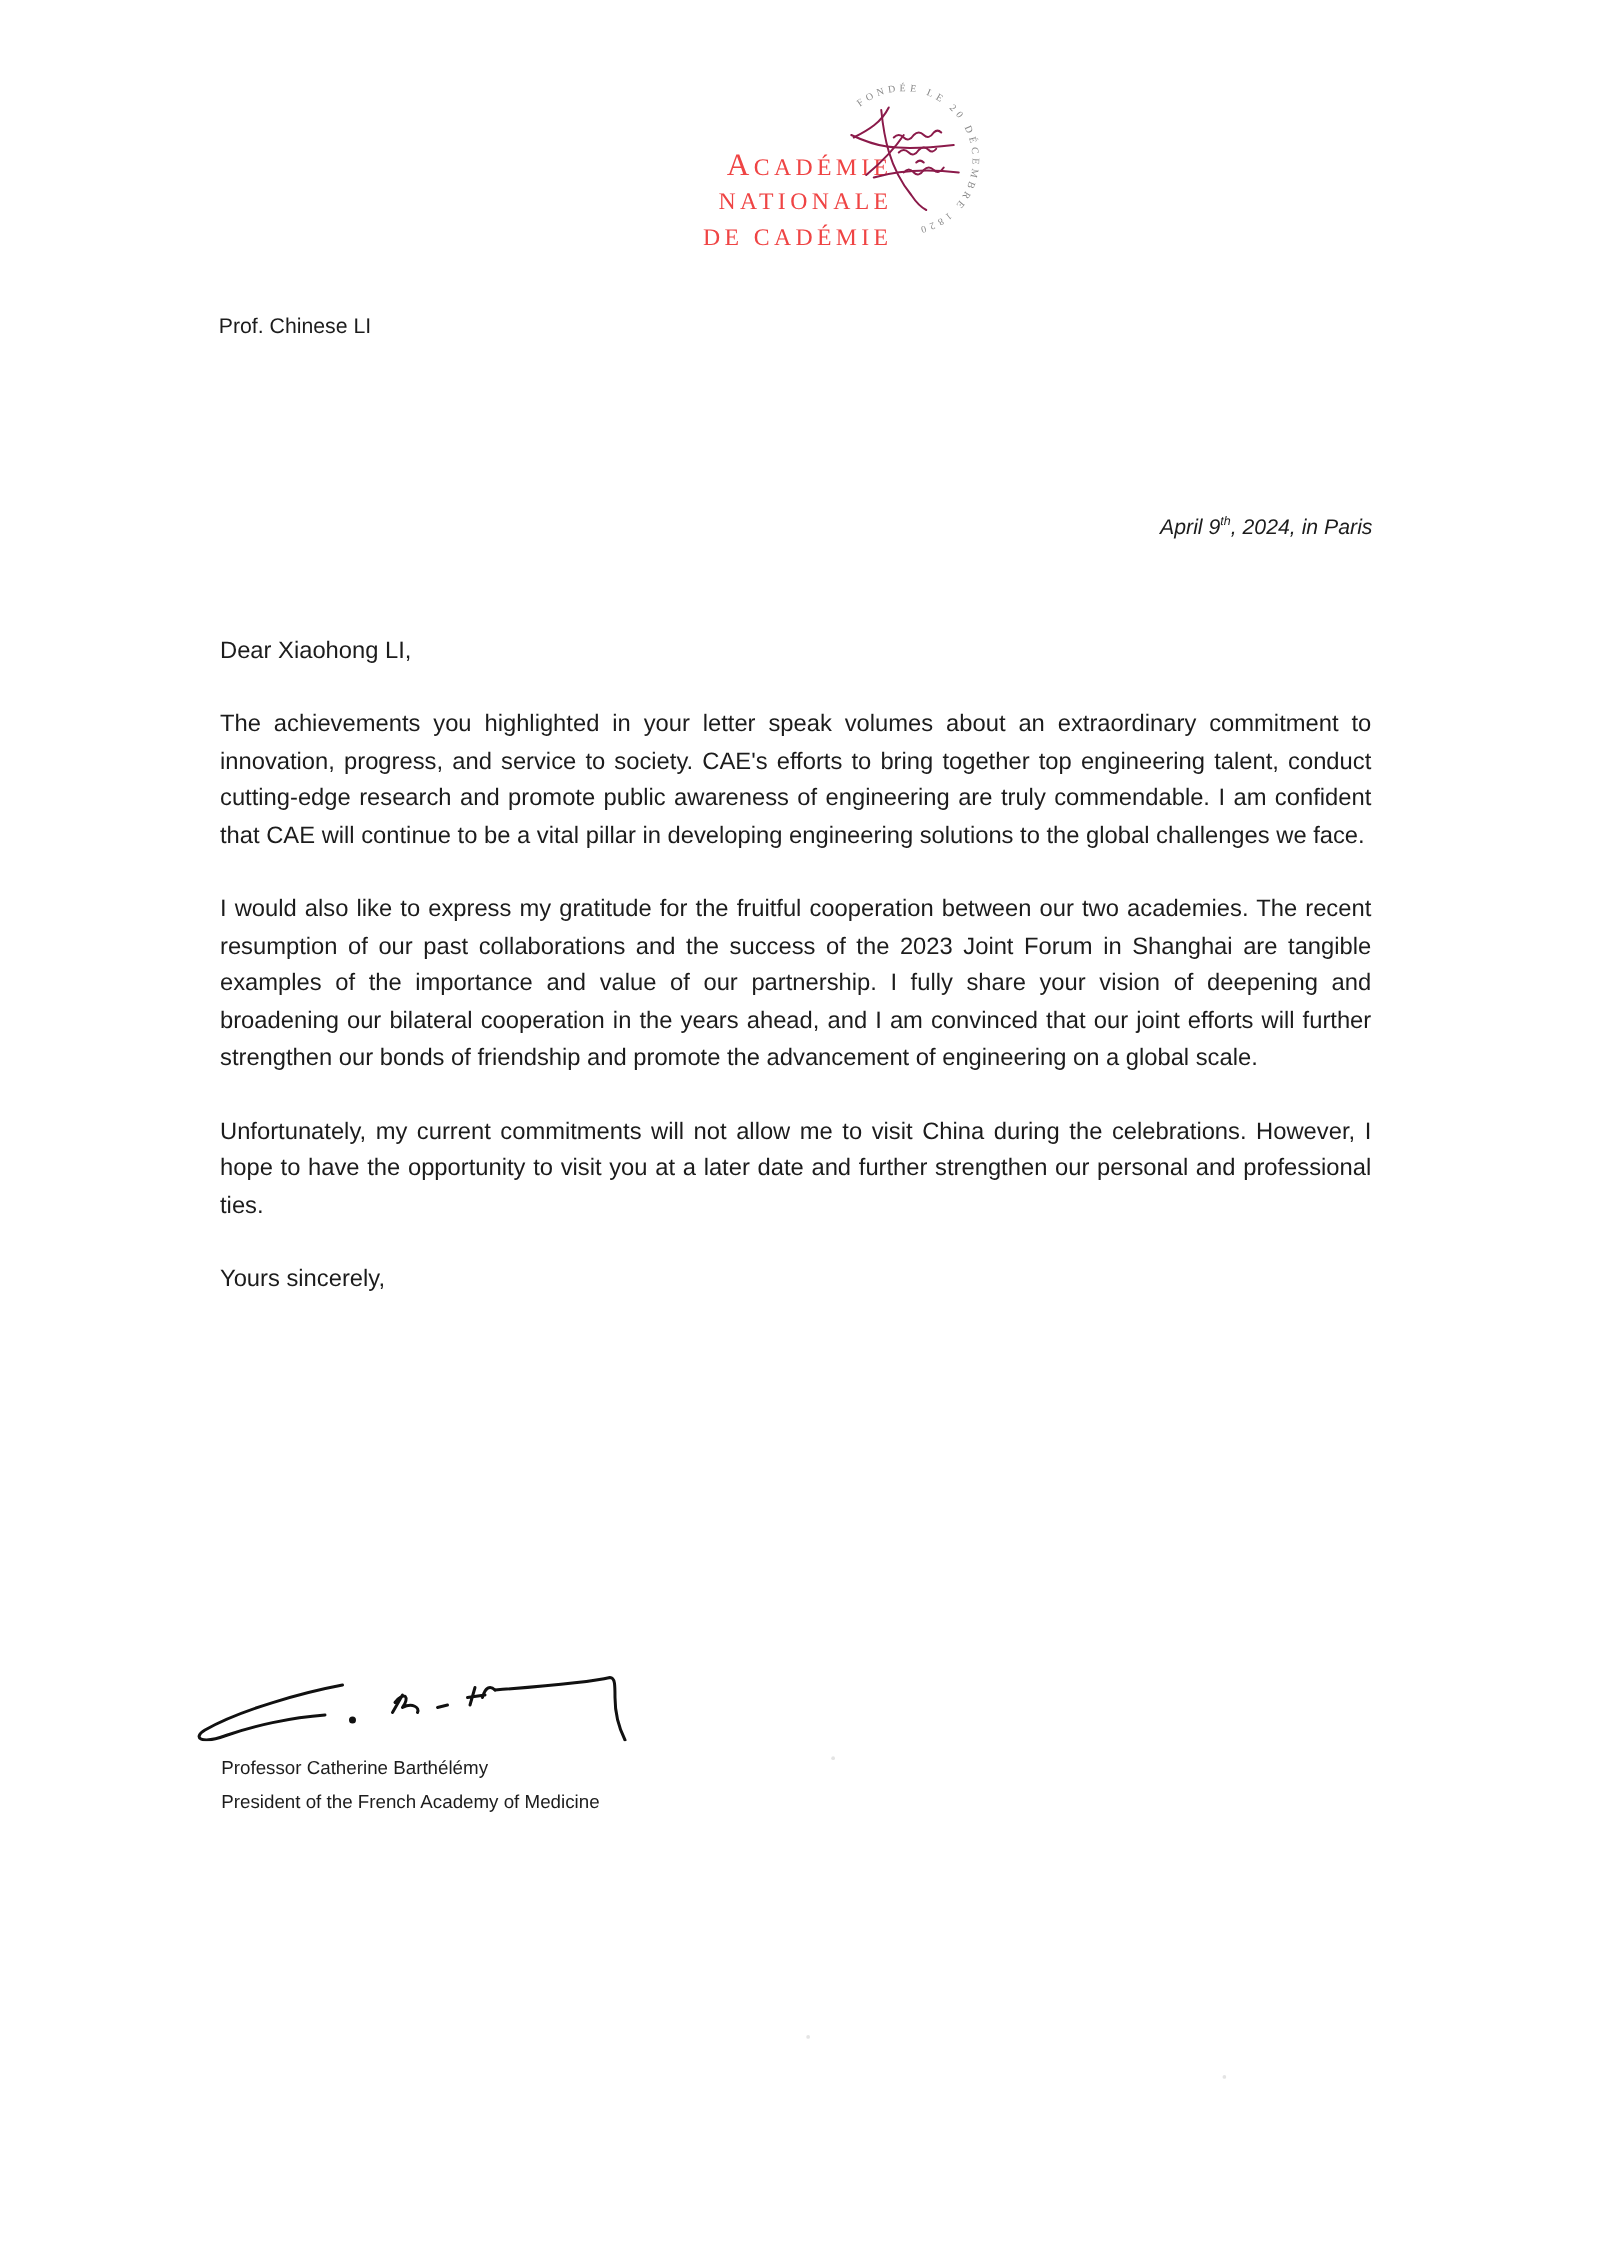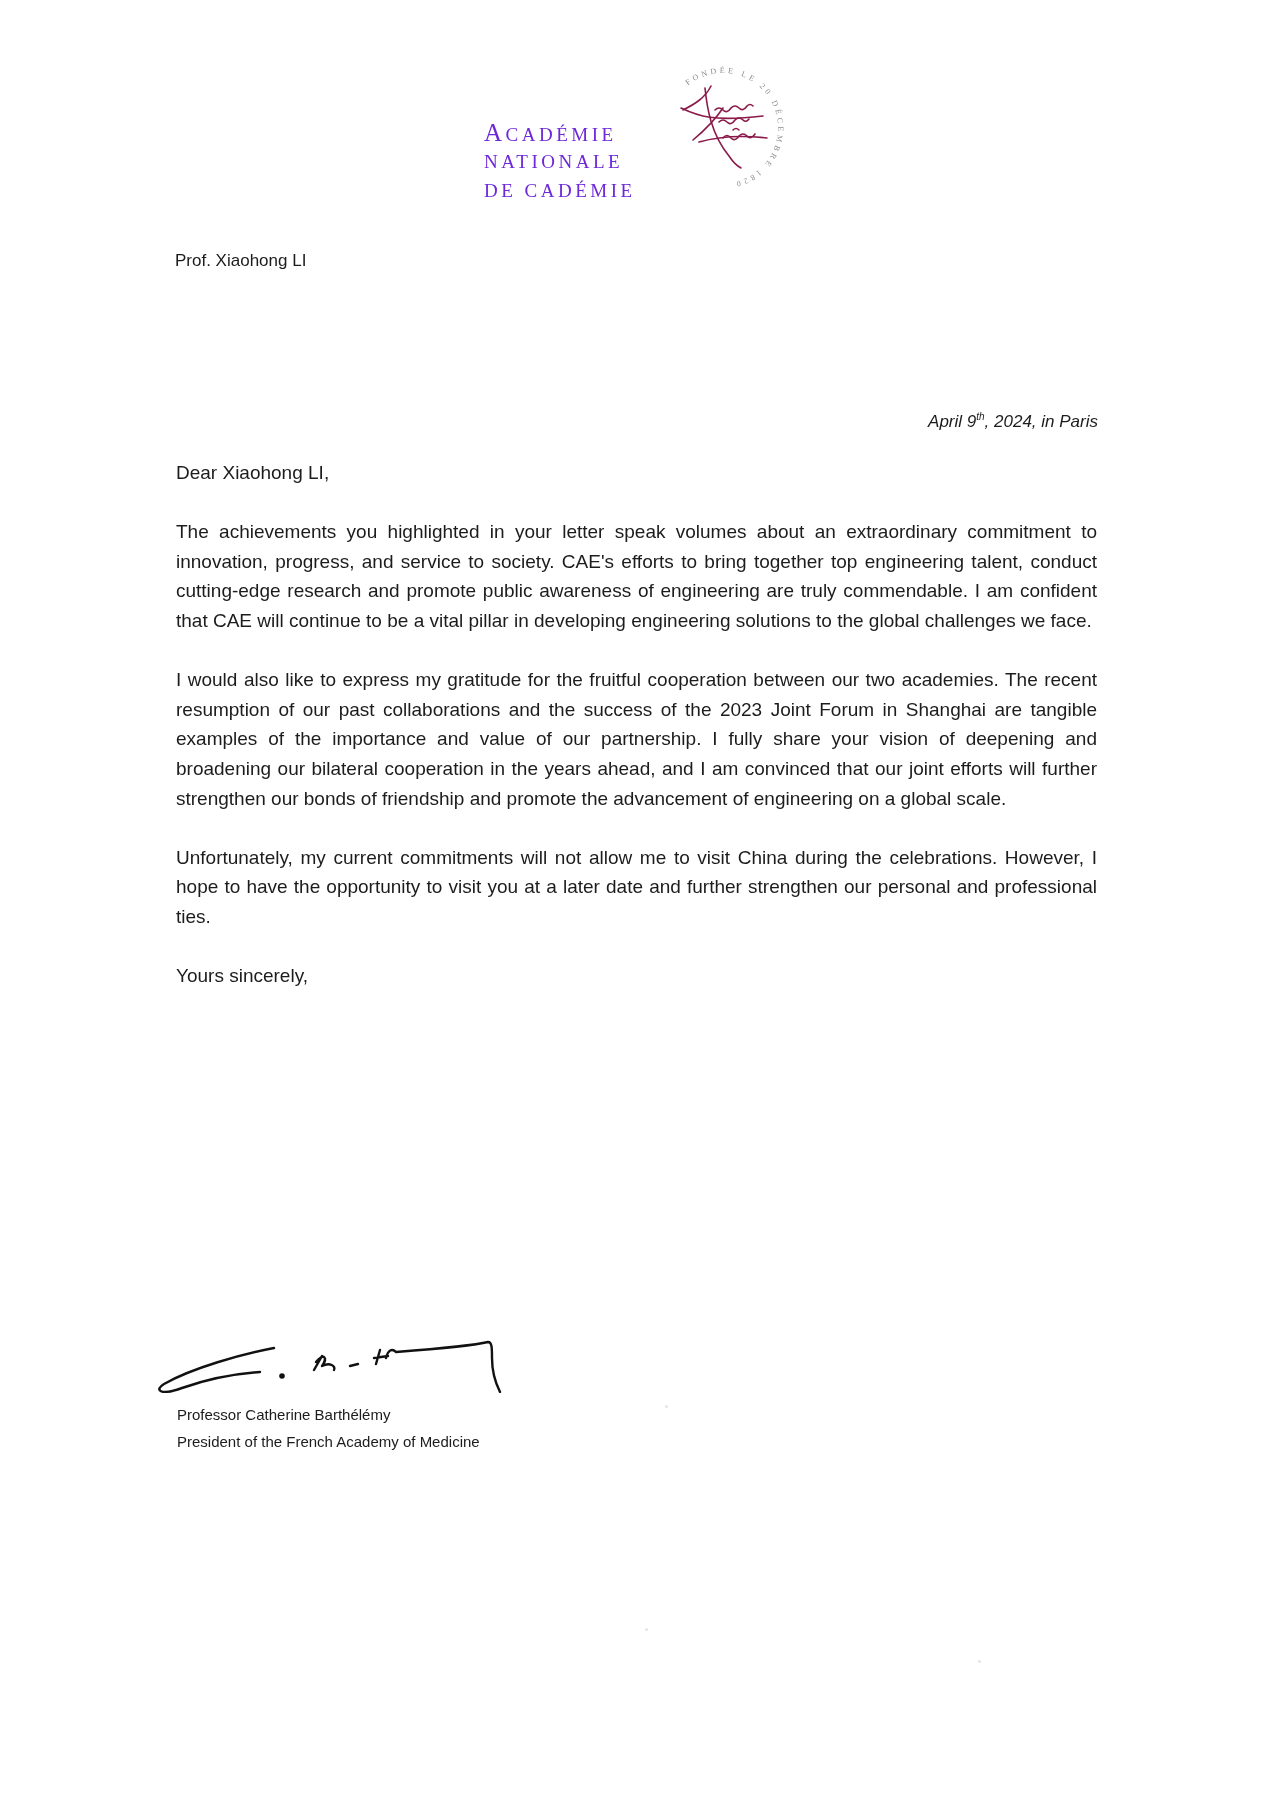--- a/index.html
+++ b/index.html
@@ -1,37 +1,37 @@
 <!DOCTYPE html>
 <html><head>
 <meta charset="utf-8">
 <style>
   html, body { margin: 0; padding: 0; background: #ffffff; }
   body { width: 1280px; height: 1810px; position: relative; overflow: hidden;
          font-family: "Liberation Sans", "DejaVu Sans", sans-serif; color: #1c1c1c; }
 
   
   .letterhead { position: absolute; left: 484px; top: 118px; width: 230px; }
-  .wordmark { font-family: "Liberation Serif", "DejaVu Serif", serif; color: #6d28d9; letter-spacing: 3.5px; }
+  .wordmark { font-family: "Liberation Serif", "DejaVu Serif", serif; color: #ef4444; letter-spacing: 3.5px; text-align: right; }
   .wm-line { display: block; height: 29px; line-height: 29px; font-size: 19px; white-space: nowrap; }
   .wm-line .big { font-size: 25px; }
   .seal { position: absolute; left: 653px; top: 58px; width: 140px; height: 140px; }
 
   
   .recipient { position: absolute; left: 175px; top: 248px; font-size: 17px; line-height: 25px; color: #1c1c1c; }
   .recipient div { white-space: nowrap; }
 
   
   .date { position: absolute; right: 182px; top: 366px; font-size: 17px; font-style: italic; white-space: nowrap; margin-top: 46px; }
   .date sup { font-size: 10px; vertical-align: 7px; line-height: 0; }
 
   
   .body-text { position: absolute; left: 176px; top: 458px; width: 921px; font-size: 19px; line-height: 29.6px; }
   .body-text p { margin: 0 0 29.6px 0; text-align: justify; }
-  .body-text p.greeting { text-align: left; }
+  .body-text p.greeting { text-align: left; margin-top: 48px; }
   .body-text p.closing { text-align: left; margin: 0; }
 
   
   .signature { position: absolute; left: 152px; top: 1318px; width: 370px; height: 75px; }
   .signatory { position: absolute; left: 177px; top: 1401px; font-size: 15px; line-height: 27px; }
   .signatory div { white-space: nowrap; }
 
   .speck { position: absolute; width: 3px; height: 3px; background: #e4e4e4; border-radius: 50%; }
 </style>
 </head>
@@ -60,21 +60,21 @@
     <path d="M 40,82 C 52,72 62,62 70,50"></path>
     <path d="M 46,84 C 60,80 80,76 114,80"></path>
     <path d="M 62,52 q 4,-4 8,0 q 4,4 8,-2 q 4,-4 8,0 q 4,4 8,-2 q 3,-3 6,0"></path>
     <path d="M 66,64 q 4,-4 8,0 q 4,4 8,-2 q 4,-4 8,0 q 3,3 6,-1"></path>
     <path d="M 80,72 q 3,-3 6,0"></path>
     <path d="M 70,80 q 4,-5 8,0 q 4,4 8,-2 q 4,-4 8,0 q 4,4 8,-2"></path>
   </g>
 </svg>
 
 <div class="recipient">
-  <div>Prof. Xiaohong LI</div>
+  <div>Prof. Chinese LI</div>
 </div>
 
 <div class="date"><span>April 9</span><sup>th</sup><span>, 2024, in Paris</span></div>
 
 <div class="body-text">
   <p class="greeting">Dear Xiaohong LI,</p>
   <p>The achievements you highlighted in your letter speak volumes about an extraordinary commitment to innovation, progress, and service to society. CAE's efforts to bring together top engineering talent, conduct cutting-edge research and promote public awareness of engineering are truly commendable. I am confident that CAE will continue to be a vital pillar in developing engineering solutions to the global challenges we face.</p>
   <p>I would also like to express my gratitude for the fruitful cooperation between our two academies. The recent resumption of our past collaborations and the success of the 2023 Joint Forum in Shanghai are tangible examples of the importance and value of our partnership. I fully share your vision of deepening and broadening our bilateral cooperation in the years ahead, and I am convinced that our joint efforts will further strengthen our bonds of friendship and promote the advancement of engineering on a global scale.</p>
   <p>Unfortunately, my current commitments will not allow me to visit China during the celebrations. However, I hope to have the opportunity to visit you at a later date and further strengthen our personal and professional ties.</p>
   <p class="closing">Yours sincerely,</p>

